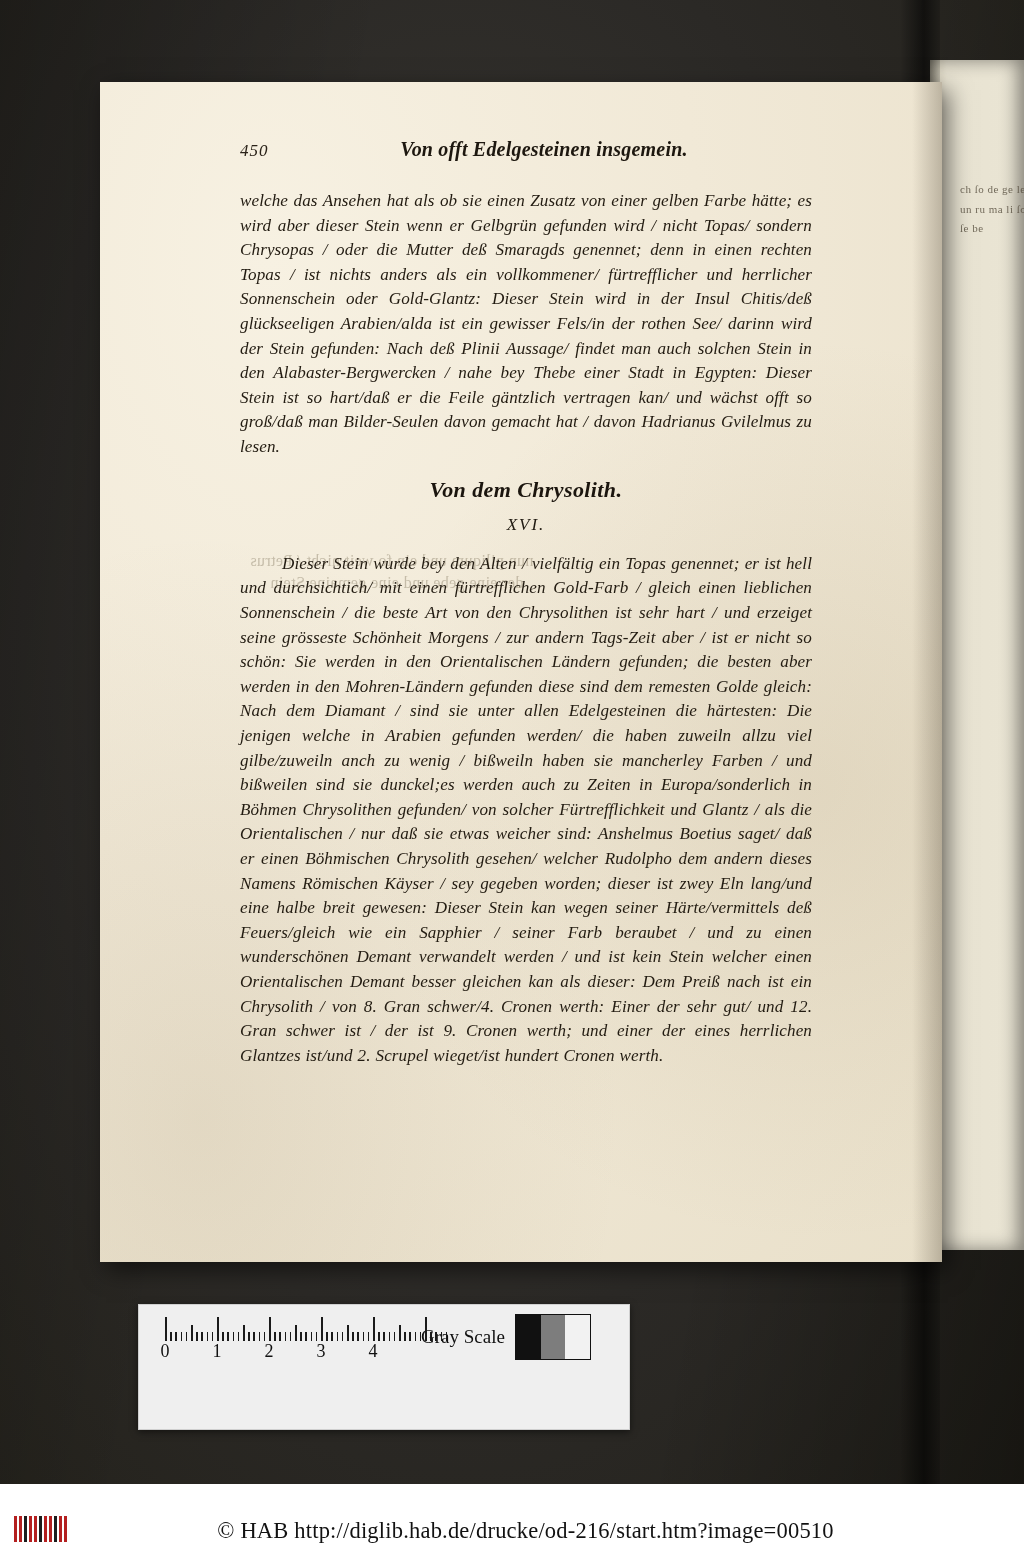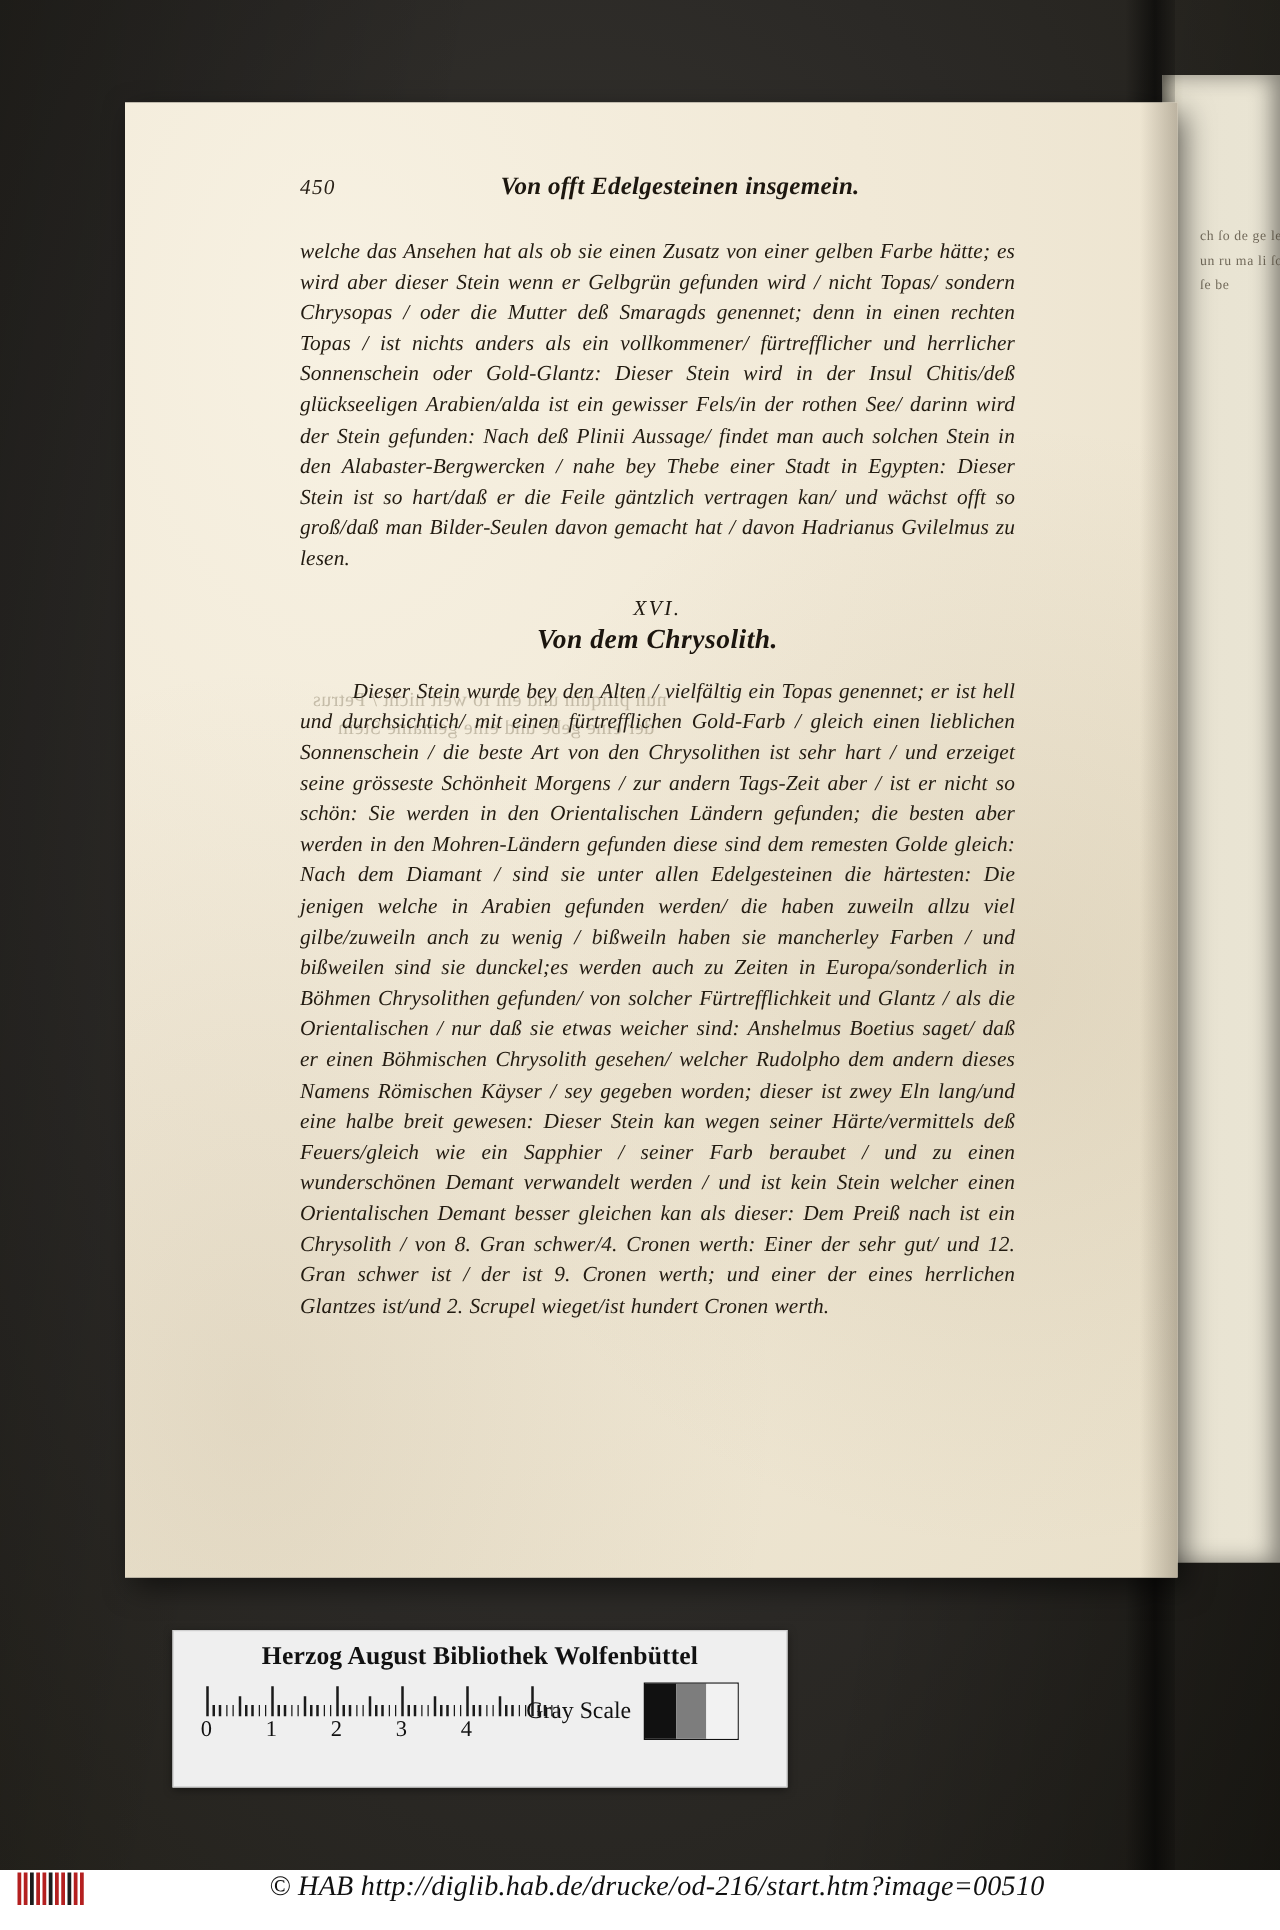--- a/index.html
+++ b/index.html
@@ -242,25 +242,24 @@
     width: 74px;
   }
   #gray-patches div { flex: 1 1 auto; }
 
   
   #credit-bar {
     position: absolute;
     left: 0;
     bottom: 0;
     width: 1024px;
-    height: 48px;
+    height: 60px;
     background: #ffffff;
     display: flex;
-    align-items: flex-start;
-    font-style: italic;
+    align-items: flex-end;
   }
   #credit-marks {
     display: flex;
     align-items: center;
     gap: 2px;
     padding-left: 14px;
     height: 30px;
   }
   #credit-marks span {
     display: block;
@@ -298,30 +297,29 @@
   <div id="text-block">
 
     <div id="running-head-row">
       <div id="folio-number">450</div>
       <div id="running-head">Von offt Edelgesteinen insgemein.</div>
     </div>
     <div id="running-head-rule"></div>
 
     <p class="para">welche das Ansehen hat als ob sie einen Zusatz von einer gelben Farbe hätte; es wird aber dieser Stein wenn er Gelbgrün gefunden wird / nicht Topas/ sondern Chrysopas / oder die Mutter deß Smaragds genennet; denn in einen rechten Topas / ist nichts anders als ein vollkommener/ fürtrefflicher und herrlicher Sonnenschein oder Gold-Glantz: Dieser Stein wird in der Insul Chitis/deß glückseeligen Arabien/alda ist ein gewisser Fels/in der rothen See/ darinn wird der Stein gefunden: Nach deß Plinii Aussage/ findet man auch solchen Stein in den Alabaster-Bergwercken / nahe bey Thebe einer Stadt in Egypten: Dieser Stein ist so hart/daß er die Feile gäntzlich vertragen kan/ und wächst offt so groß/daß man Bilder-Seulen davon gemacht hat / davon Hadrianus Gvilelmus zu lesen.</p>
 
+    <div id="chapter-title">Von dem Chrysolith.</div>
     <div id="chapter-number">XVI.</div>
-    <div id="chapter-title">Von dem Chrysolith.</div>
 
     <p class="para indent">Dieser Stein wurde bey den Alten / vielfältig ein Topas genennet; er ist hell und durchsichtich/ mit einen fürtrefflichen Gold-Farb / gleich einen lieblichen Sonnenschein / die beste Art von den Chrysolithen ist sehr hart / und erzeiget seine grösseste Schönheit Morgens / zur andern Tags-Zeit aber / ist er nicht so schön: Sie werden in den Orientalischen Ländern gefunden; die besten aber werden in den Mohren-Ländern gefunden diese sind dem remesten Golde gleich: Nach dem Diamant / sind sie unter allen Edelgesteinen die härtesten: Die jenigen welche in Arabien gefunden werden/ die haben zuweiln allzu viel gilbe/zuweiln anch zu wenig / bißweiln haben sie mancherley Farben / und bißweilen sind sie dunckel;es werden auch zu Zeiten in Europa/sonderlich in Böhmen Chrysolithen gefunden/ von solcher Fürtrefflichkeit und Glantz / als die Orientalischen / nur daß sie etwas weicher sind: Anshelmus Boetius saget/ daß er einen Böhmischen Chrysolith gesehen/ welcher Rudolpho dem andern dieses Namens Römischen Käyser / sey gegeben worden; dieser ist zwey Eln lang/und eine halbe breit gewesen: Dieser Stein kan wegen seiner Härte/vermittels deß Feuers/gleich wie ein Sapphier / seiner Farb beraubet / und zu einen wunderschönen Demant verwandelt werden / und ist kein Stein welcher einen Orientalischen Demant besser gleichen kan als dieser: Dem Preiß nach ist ein Chrysolith / von 8. Gran schwer/4. Cronen werth: Einer der sehr gut/ und 12. Gran schwer ist / der ist 9. Cronen werth; und einer der eines herrlichen Glantzes ist/und 2. Scrupel wieget/ist hundert Cronen werth.</p>
 
   </div>
 </div>
 
 <div id="target-card">
-  <div id="target-title">Herzog August Bibliothek Wolfenbüttel</div>
   <div id="target-lower">
     <div id="ruler">
       <div id="ruler-ticks">
           <div class="tick" style="left: 14px; height: 24px;"></div>
           <div class="tick" style="left: 19.2px; height: 9px;"></div>
           <div class="tick" style="left: 24.4px; height: 9px;"></div>
           <div class="tick" style="left: 29.6px; height: 9px;"></div>
           <div class="tick" style="left: 34.8px; height: 9px;"></div>
           <div class="tick" style="left: 40px; height: 16px;"></div>
           <div class="tick" style="left: 45.2px; height: 9px;"></div>

